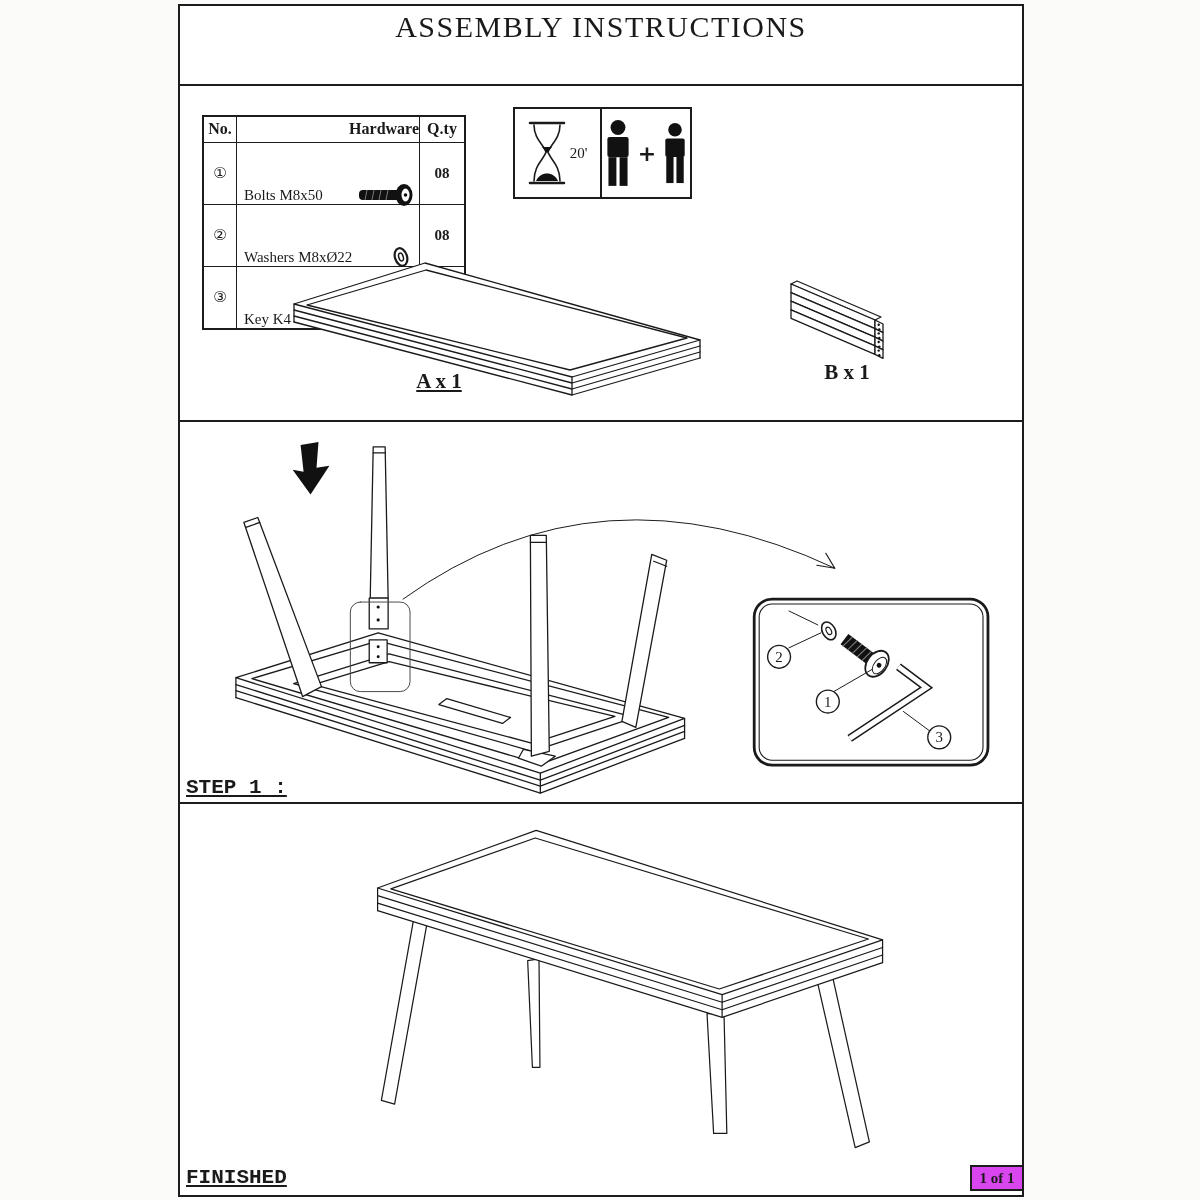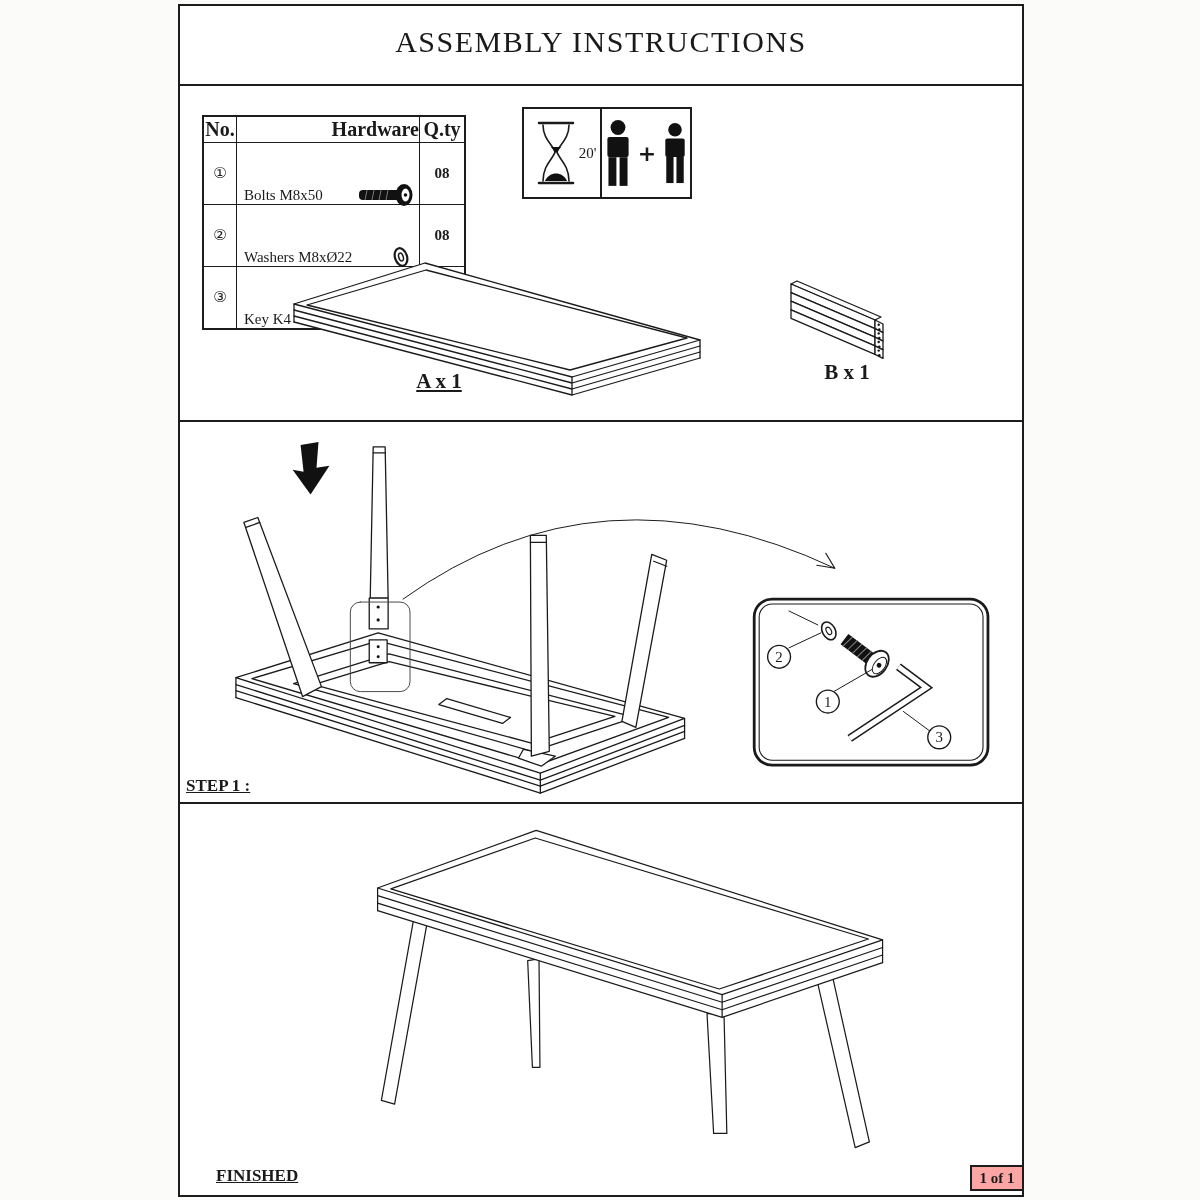--- a/index.html
+++ b/index.html
@@ -3,41 +3,41 @@
 <meta charset="utf-8">
 <style>
   html,body{margin:0;padding:0;background:#fbfbfa;}
   body{width:1200px;height:1200px;position:relative;font-family:"Liberation Serif","DejaVu Serif",serif;color:#1a1a1a;}
   .page{position:absolute;left:178px;top:4px;width:846px;height:1193px;background:#fff;border:2px solid #1c1c1c;box-sizing:border-box;}
   .section{position:relative;box-sizing:border-box;}
   .sec-header{height:80px;border-bottom:2px solid #1c1c1c;text-align:center;}
   .sec-parts{height:336px;border-bottom:2px solid #1c1c1c;}
   .sec-step{height:382px;border-bottom:2px solid #1c1c1c;}
   .sec-finished{height:389px;}
-  .doc-title{font-size:30px;letter-spacing:1.5px;padding-top:19px;}
+  .doc-title{font-size:30px;letter-spacing:1.5px;padding-top:4px;}
   .doc-subtitle{font-size:19px;letter-spacing:.5px;text-decoration:underline;margin-top:3px;}
   .abs{position:absolute;}
   
   table.hw{border-collapse:collapse;border:2px solid #1c1c1c;background:#fff;}
   table.hw th, table.hw td{border:1.5px solid #1c1c1c;padding:0;font-size:15px;}
-  table.hw th{font-weight:bold;font-size:20px;}
+  table.hw th{font-weight:bold;font-size:16px;}
   .col-no{width:32px;text-align:center;}
   .col-hw{width:182px;text-align:right;}
   .col-qty{width:44px;text-align:center;font-weight:bold;}
   .hw-name{position:relative;height:100%;padding:0 4px 0 7px;display:flex;align-items:center;margin-top:44px;}
   .hw-ic{position:absolute;right:4px;top:50%;transform:translateY(-50%);line-height:0;}
   .circled{font-family:"DejaVu Sans",sans-serif;font-size:17px;}
   .row-h{height:26px;} .row-d{height:32px;}
   
   .info-box{border:2px solid #1c1c1c;background:#fff;box-sizing:border-box;display:flex;align-items:center;justify-content:center;}
   .time-text{font-size:15px;margin-left:5px;}
   .plus{font-size:22px;font-weight:bold;margin:0 3px;font-family:"DejaVu Sans",sans-serif;}
   .part-label{font-size:21px;font-weight:bold;text-align:center;width:90px;}
-  .step-label,.fin-label{font-size:17px;font-weight:bold;text-decoration:underline;}
-  .pageno{border:2px solid #1c1c1c;width:54px;height:26px;box-sizing:border-box;display:flex;align-items:center;justify-content:center;font-size:15px;font-weight:bold;background:#fca5a5;}
+  .step-label,.fin-label{font-size:21px;font-weight:bold;text-decoration:underline;font-family:Liberation Mono, monospace;}
+  .pageno{border:2px solid #1c1c1c;width:54px;height:26px;box-sizing:border-box;display:flex;align-items:center;justify-content:center;font-size:15px;font-weight:bold;background:#d946ef;}
   svg{display:block;overflow:visible;}
   .ln{stroke:#1a1a1a;fill:none;stroke-width:1.3;stroke-linejoin:round;stroke-linecap:round;}
   .fillw{fill:#fff;}
   .fillb{fill:#111;stroke:none;}
   .num-txt{font-size:15px;font-family:"Liberation Serif",serif;fill:#1a1a1a;stroke:none;}
 </style>
 </head>
 <body>
 
 <div class="page">
@@ -100,21 +100,21 @@
               <path d="M4,18 Q7,7 19,6 Q34,5 46,10 Q59,14 58,21 Q57,26 50,24" fill="none" stroke="#111" stroke-width="3.6" stroke-linecap="round"></path>
             </svg>
                 </span>
               </div>
             </td>
         <td class="col-qty">01</td>
       </tr>
     </tbody>
       </table>
 
-    <div class="info-box abs" style="left:342px;top:21px;width:90px;height:92px;">
+    <div class="info-box abs" style="left:333px;top:21px;width:90px;height:92px;">
       <span>
         <svg width="36" height="64" viewBox="0 0 36 64">
           <path d="M1,2 H35 M1,62 H35" class="ln" style="stroke-width:2.6"></path>
           <path d="M5,4 C5,18 15,24 17,31 C15,38 5,44 5,60" class="ln" style="stroke-width:1.6"></path>
           <path d="M31,4 C31,18 21,24 19,31 C21,38 31,44 31,60" class="ln" style="stroke-width:1.6"></path>
           <path d="M7,60 C11,50 25,50 29,60 Z" class="fillb"></path>
           <path d="M13,26 L23,26 L18,32 Z" class="fillb"></path>
         </svg>
         </span>
       <span class="time-text">20'</span>
@@ -261,17 +261,17 @@
 
         <polygon points="32,89 397,202 567,144 567,168 397,226 32,113" class="fillw" stroke="none"></polygon>
         <polygon points="200,28 567,144 397,202 32,89" class="fillw"></polygon>
         <polygon points="199,36 552,143 394,196 46,90"></polygon>
         <path d="M32,89 L32,113 M397,202 L397,226 M567,144 L567,168"></path>
         <path d="M32,97 L397,210 L567,152"></path>
         <path d="M32,105 L397,218 L567,160"></path>
         <path d="M32,113 L397,226 L567,168"></path>
       </g>
     </svg>
-    <div class="fin-label abs" style="left:6px;top:362px;margin-left:30px;">FINISHED</div>
+    <div class="fin-label abs" style="left:6px;top:362px;">FINISHED</div>
     <div class="pageno abs" style="left:790px;top:361px;">1 of 1</div>
   </div>
 
 </div>
 
 </body></html>

